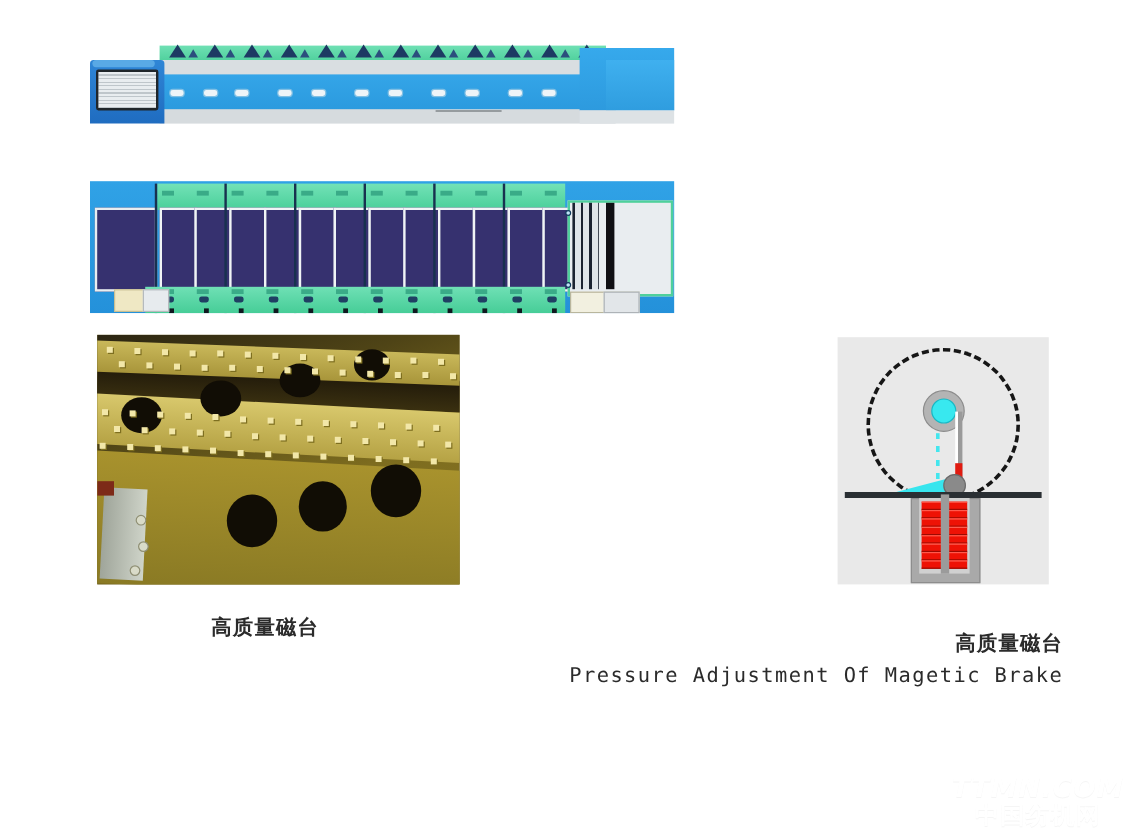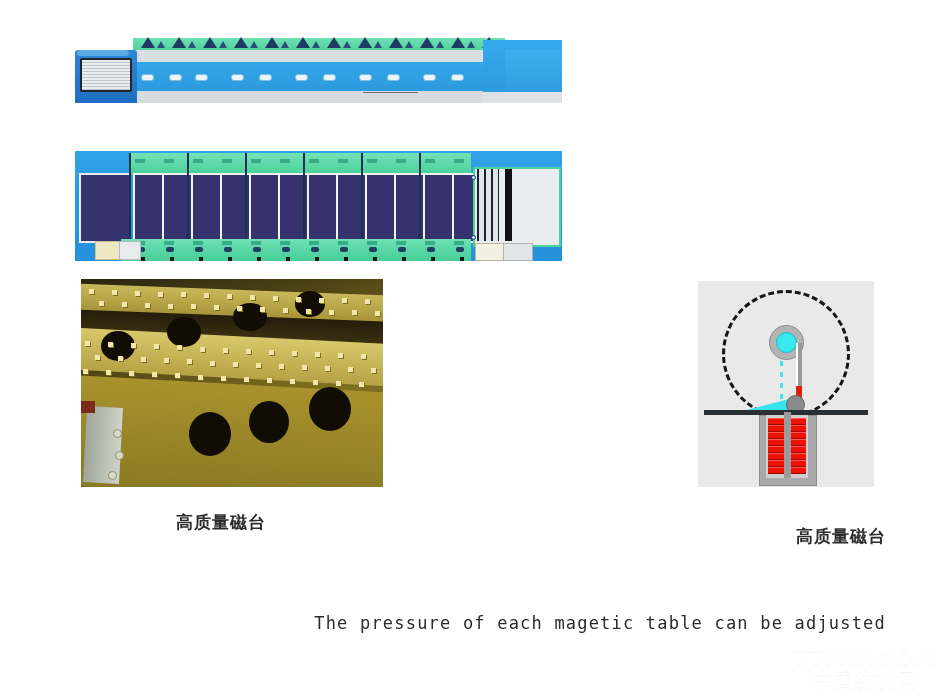--- a/index.html
+++ b/index.html
@@ -556,20 +556,20 @@
         <i style="top: 35px;"></i>
         <i style="top: 42px;"></i>
         <i style="top: 49px;"></i>
       </div>
     <div class="bd-stem"></div>
   </div>
 
   <div class="cap cap-cn" id="cap-left-cn">高质量磁台</div>
 
   <div class="cap cap-cn" id="cap-right-cn">高质量磁台</div>
-  <div class="cap cap-en" id="cap-right-en2">The pressure of each magetic table can be adjusted</div>
+  <div class="cap cap-en" id="cap-right-en1">Pressure Adjustment Of Magetic Brake</div>
 
   <div class="watermark">
     <span class="wm-en">TTMN.COM</span>
     <span class="wm-cn">中国纺机网</span>
   </div>
 
 </div>
 
 </body></html>

